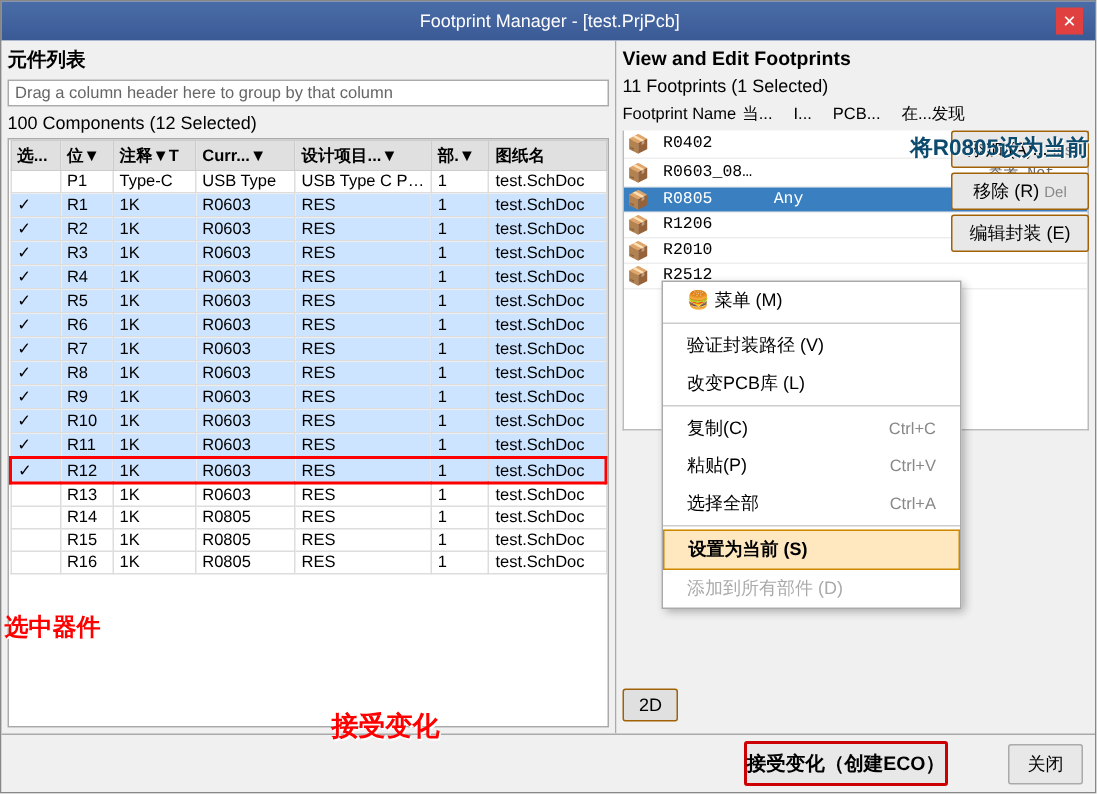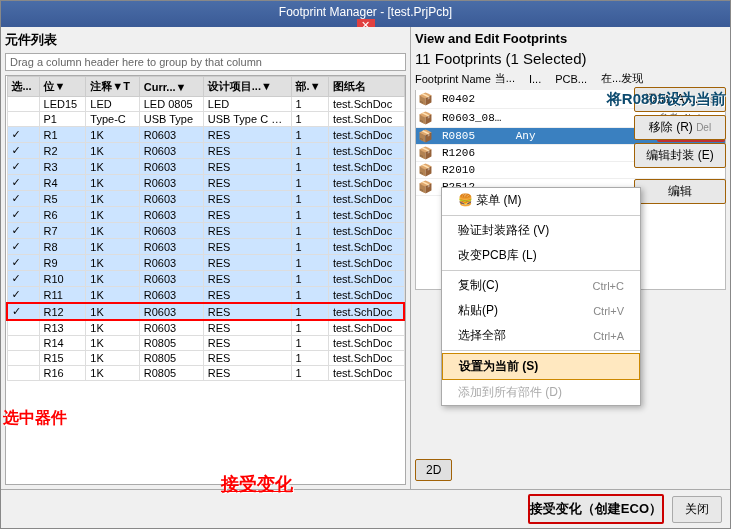--- a/index.html
+++ b/index.html
@@ -21,21 +21,20 @@
     }
     .title-bar {
       background: linear-gradient(to bottom, #4a6da7, #3a5a96);
       color: white;
       padding: 4px 8px;
       display: flex;
       align-items: center;
       justify-content: space-between;
       height: 26px;
       flex-shrink: 0;
-      flex-direction: column;
     }
     .title-bar-title {
       flex: 1;
       text-align: center;
       font-size: 12px;
     }
     .title-bar-close {
       background: #e04040;
       color: white;
       border: none;
@@ -128,21 +127,21 @@
       padding: 4px;
       position: relative;
       background: #f0f0f0;
     }
     .right-panel-title {
       font-size: 13px;
       font-weight: bold;
       margin-bottom: 4px;
     }
     .fp-count {
-      font-size: 15px;
+      font-size: 12px;
       margin-bottom: 4px;
     }
     .fp-search-row {
       display: flex;
       align-items: center;
       margin-bottom: 4px;
       gap: 4px;
     }
     .fp-search-label {
       font-size: 11px;
@@ -240,30 +239,30 @@
       cursor: pointer;
       border-radius: 2px;
     }
     .btn-close {
       padding: 4px 12px;
       font-size: 12px;
       border: 1px solid #aaa;
       background: #e8e8e8;
       cursor: pointer;
       border-radius: 2px;
+      margin-left: 32px;
     }
     .annotation-bottom {
       position: absolute;
       left: 250px;
       bottom: 36px;
       color: red;
       font-size: 18px;
       font-weight: bold;
       text-shadow: 1px 1px 0 white;
-      text-decoration: underline;
     }
     .right-annotation {
       position: absolute;
       top: 62px;
       right: 4px;
       color: red;
       font-size: 14px;
       font-weight: bold;
       text-shadow: 1px 1px white;
       text-align: right;
@@ -279,43 +278,35 @@
     <span style="width:20px"></span>
     <span class="title-bar-title">Footprint Manager - [test.PrjPcb]</span>
     <button class="title-bar-close">✕</button>
   </div>
 
   <div class="main-content">
 
     <div class="left-panel">
       <div class="panel-title">元件列表</div>
       <div class="drag-hint">Drag a column header here to group by that column</div>
+      <div class="component-count">100 Components (12 Selected)</div>
       <div class="table-container">
         <table>
           <thead>
             <tr>
               <th>选...</th>
               <th>位▼</th>
               <th>注释▼T</th>
               <th>Curr...▼</th>
               <th>设计项目...▼</th>
               <th>部.▼</th>
               <th>图纸名</th>
             </tr>
           </thead>
           <tbody id="component-tbody">
-          <tr>
-                <td></td>
-                <td>LED15</td>
-                <td>LED</td>
-                <td>LED 0805</td>
-                <td>LED</td>
-                <td>1</td>
-                <td style="max-width: 100px;">test.SchDoc</td>
-              </tr>
               <tr>
                 <td></td>
                 <td>P1</td>
                 <td>Type-C</td>
                 <td>USB Type</td>
                 <td>USB Type C Pow</td>
                 <td>1</td>
                 <td style="max-width: 100px;">test.SchDoc</td>
               </tr>
               <tr class="row-selected">
@@ -523,21 +514,20 @@
     <span class="fp-cell"></span>
     <span class="fp-cell"></span>
     <span class="fp-cell" style="color:#666;font-size:10px;"></span>
   </div>
         </div>
 
       <div style="position:absolute; right:4px; top:60px; display:flex; flex-direction:column; gap:3px;">
         <button class="btn">添加 (A)... <span style="color:#888; font-size:10px;">Ins</span></button>
         <button class="btn">移除 (R) <span style="color:#888; font-size:10px;">Del</span></button>
         <button class="btn">编辑封装 (E)</button>
-        <button class="btn" style="margin-top:8px;">编辑</button>
       </div>
 
       <div class="context-menu">
         <div class="ctx-item">
           <span>🍔 菜单 (M)</span>
         </div>
         <div class="ctx-separator"></div>
         <div class="ctx-item">
           <span>验证封装路径 (V)</span>
         </div>

